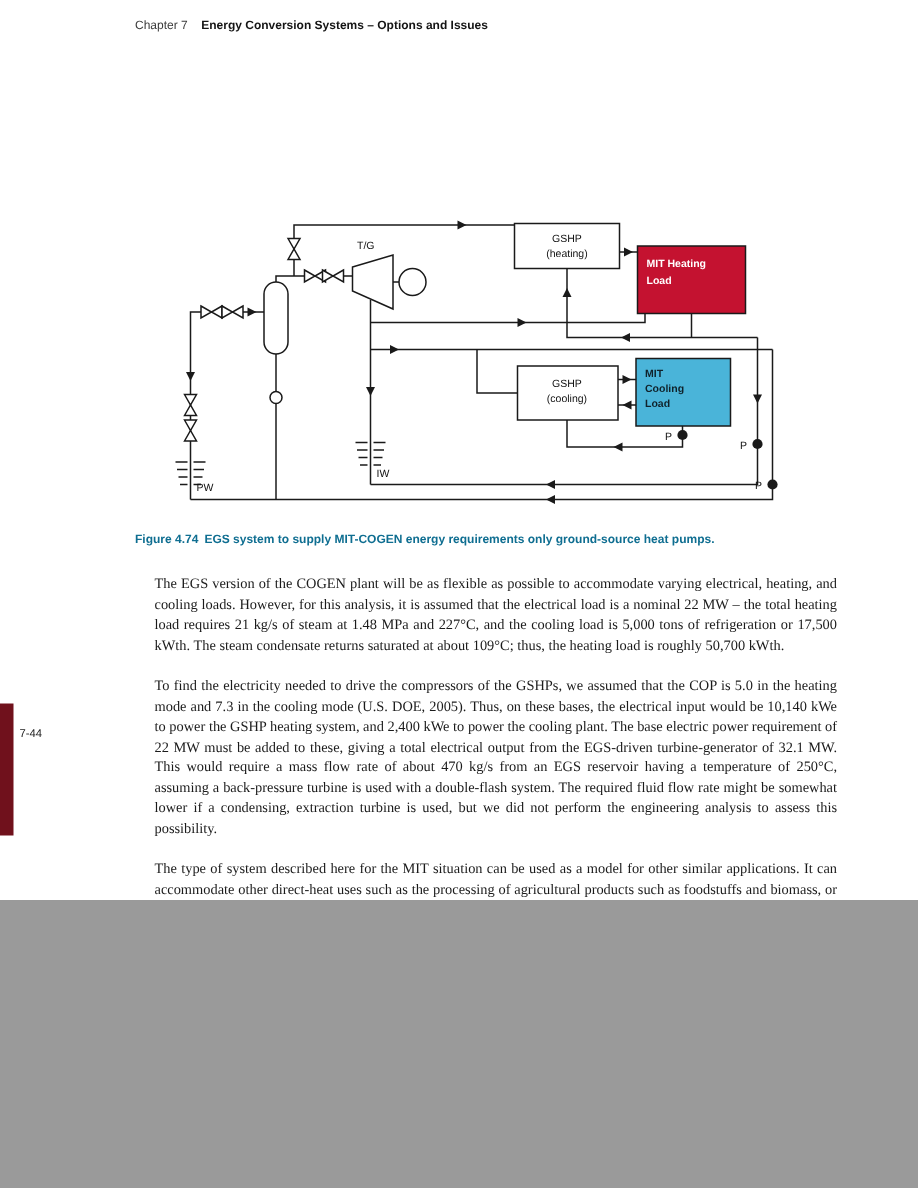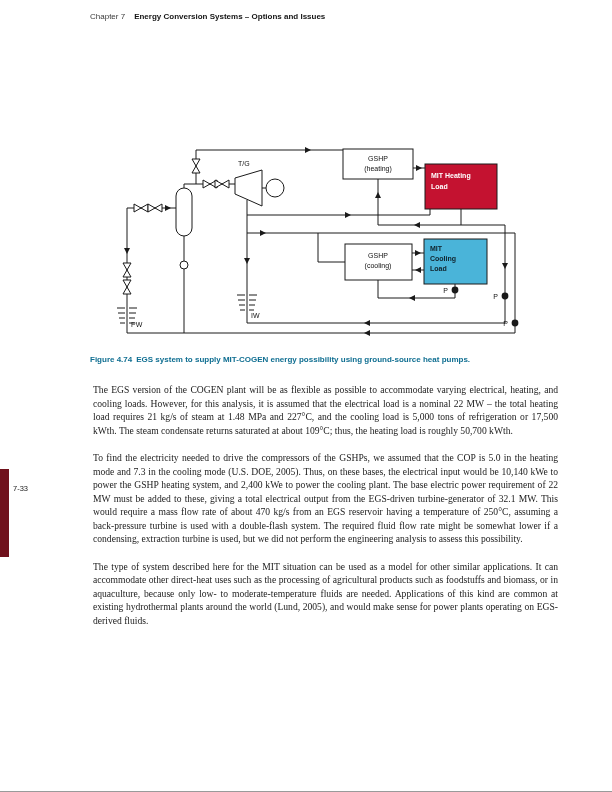--- a/index.html
+++ b/index.html
@@ -1,17 +1,17 @@
 <!DOCTYPE html>
 <html><head>
 <meta charset="utf-8">
 <style>
   html,body { margin:0; padding:0; background:#9a9a9a; }
   .page {
-    position:relative; width:612px; height:791px; margin:0 auto;
+    position:relative; width:612px; height:600px; margin:0 auto;
     background:#ffffff; overflow:hidden;
     font-family:"Liberation Sans", sans-serif; color:#1b1b1b;
   }
   .header { position:absolute; left:90px; top:12px; font-size:8px; white-space:nowrap; }
   .header .chapter { color:#3a3a3a; margin-right:9px; }
   .header .title { font-weight:bold; color:#141414; }
 
   .figure-wrap { position:absolute; left:110px; top:138px; width:420px; height:215px; }
   svg text { font-family:"Liberation Sans", sans-serif; }
   .pl  { fill:none; stroke:#1a1a1a; stroke-width:1; }
@@ -26,21 +26,21 @@
     position:absolute; left:90px; top:355px; width:470px;
     font-size:8px; font-weight:bold; color:#0f6e91;
   }
   .caption .cap-label { margin-right:4px; }
 
   .bodytext {
     position:absolute; left:90px; top:383px; width:468px;
     font-family:"Liberation Serif", serif; font-size:9.6px;
     line-height:13.5px; text-align:justify; color:#1b1b1b;
   }
-  .bodytext p { margin:0 0 14px 3px; }
+  .bodytext p { margin:0 0 14px 13px; }
 
   .side-bar {
     position:absolute; left:0; top:469px; width:9px; height:88px;
     background:#70111c;
   }
   .pagenum {
     position:absolute; left:13px; top:484px; font-size:7.5px; color:#222222;
   }
 </style>
 </head>
@@ -151,25 +151,25 @@
         <circle class="arr" cx="395" cy="158" r="3.4"></circle>
         <text class="lbl" text-anchor="end" x="388" y="161">P</text>
         <circle class="arr" cx="405" cy="185" r="3.4"></circle>
         <text class="lbl" text-anchor="end" x="398" y="188">P</text>
       </g>
 
     </svg>
   </div>
 
   <div class="caption">
-    <span class="cap-label">Figure 4.74</span><span>EGS system to supply MIT-COGEN energy possibility using ground-source heat pumps.</span>
+    <span class="cap-label">Figure 4.74</span><span>EGS system to supply MIT-COGEN energy requirements only ground-source heat pumps.</span>
   </div>
 
   <div class="bodytext">
     <p>The EGS version of the COGEN plant will be as flexible as possible to accommodate varying electrical, heating, and cooling loads. However, for this analysis, it is assumed that the electrical load is a nominal 22 MW – the total heating load requires 21 kg/s of steam at 1.48 MPa and 227°C, and the cooling load is 5,000 tons of refrigeration or 17,500 kWth. The steam condensate returns saturated at about 109°C; thus, the heating load is roughly 50,700 kWth.</p>
     <p>To find the electricity needed to drive the compressors of the GSHPs, we assumed that the COP is 5.0 in the heating mode and 7.3 in the cooling mode (U.S. DOE, 2005). Thus, on these bases, the electrical input would be 10,140 kWe to power the GSHP heating system, and 2,400 kWe to power the cooling plant. The base electric power requirement of 22 MW must be added to these, giving a total electrical output from the EGS-driven turbine-generator of 32.1 MW. This would require a mass flow rate of about 470 kg/s from an EGS reservoir having a temperature of 250°C, assuming a back-pressure turbine is used with a double-flash system. The required fluid flow rate might be somewhat lower if a condensing, extraction turbine is used, but we did not perform the engineering analysis to assess this possibility.</p>
     <p>The type of system described here for the MIT situation can be used as a model for other similar applications. It can accommodate other direct-heat uses such as the processing of agricultural products such as foodstuffs and biomass, or in aquaculture, because only low- to moderate-temperature fluids are needed. Applications of this kind are common at existing hydrothermal plants around the world (Lund, 2005), and would make sense for power plants operating on EGS-derived fluids.</p>
   </div>
 
   <div class="side-bar"></div>
-  <div class="pagenum">7-33</div>
+  <div class="pagenum">7-44</div>
 
 </div>
 
 </body></html>

